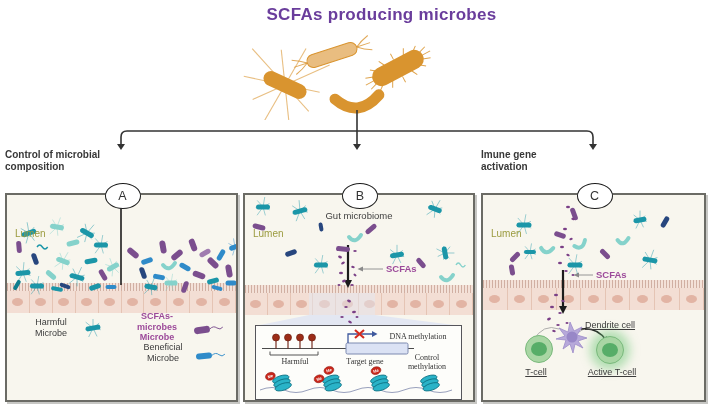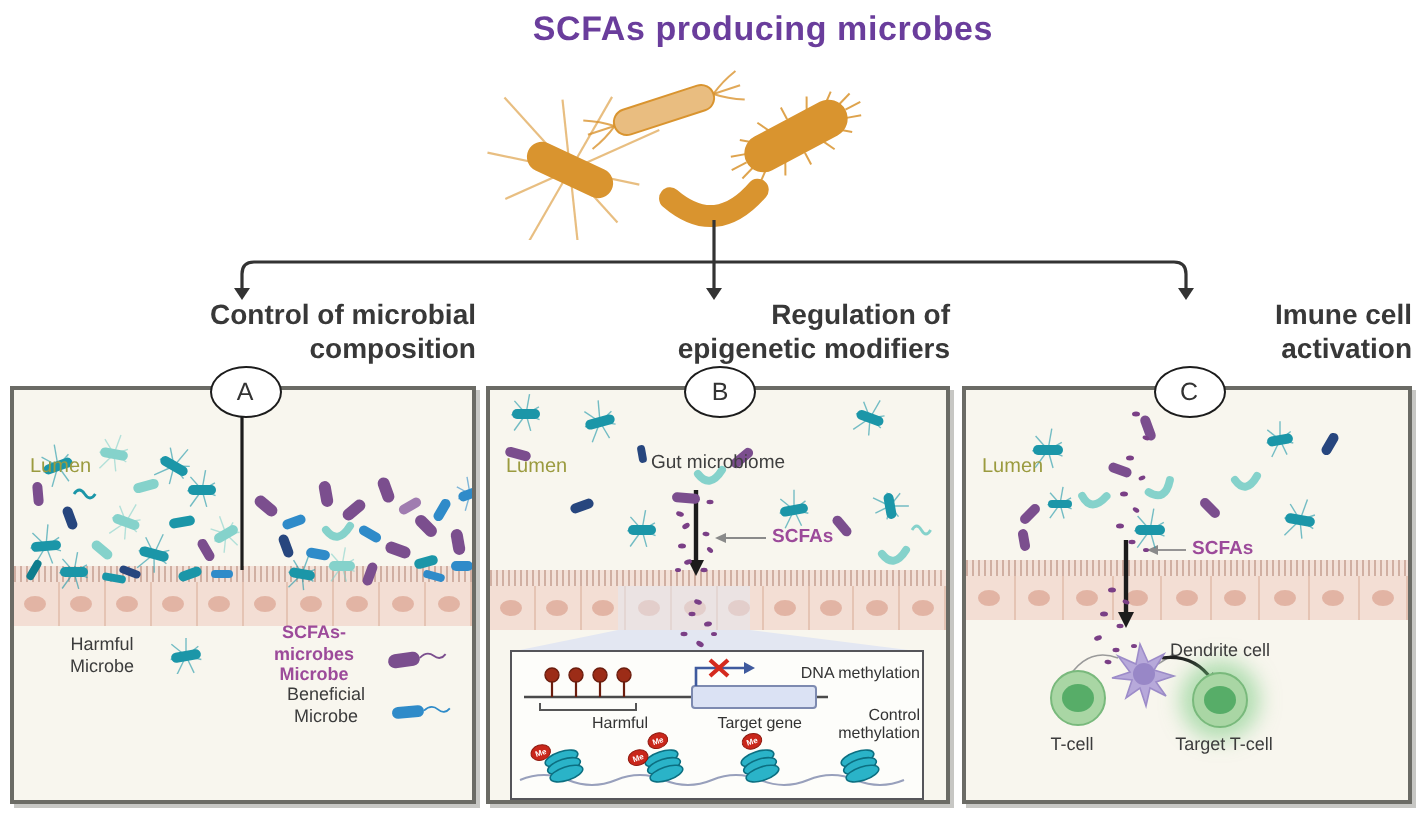--- a/index.html
+++ b/index.html
@@ -1,51 +1,51 @@
 <!DOCTYPE html>
 <html style="--title: #6a3d9c; --heading: #383838; --lumen: #9b9b3f; --scfa: #9c4a9a; --panel-bg: #f8f6ee; --cell: #f3ded4; --nucleus: #e2b4a4; --tcell-fill: #a9d6a4; --tcell-nucleus: #57ad68;"><head>
 <meta charset="utf-8">
 <style>
   html,body{margin:0;padding:0;background:#fff;}
   #stage{position:relative;width:709px;height:410px;background:#fff;overflow:hidden;
          font-family:"Liberation Sans",sans-serif;}
   .abs{position:absolute;}
   #title{left:0;top:5px;width:709px;text-align:center;font-size:17px;font-weight:bold;
          color:var(--title);letter-spacing:.3px;padding-left:27px;}
-  .heading{top:149px;text-align:right;font-size:14px;font-weight:bold;color:var(--heading);
+  .heading{top:149px;text-align:left;font-size:10px;font-weight:bold;color:var(--heading);
            line-height:1.2;white-space:pre-line;}
   #h-a{left:5px;width:233px;} #h-b{left:243px;width:232px;} #h-c{left:481px;width:225px;}
   .panel{position:absolute;top:193px;height:209px;background:var(--panel-bg);
          border:2px solid #6b6b65;box-sizing:border-box;box-shadow:2px 2px 0 rgba(130,130,125,.45);}
   #panel-a{left:5px;width:233px;} #panel-b{left:243px;width:232px;} #panel-c{left:481px;width:225px;}
   .badge{position:absolute;top:-12px;left:50%;margin-left:-17px;width:34px;height:24px;
          border:1.6px solid #1c1c1c;border-radius:50%;background:#fff;z-index:6;
          display:flex;align-items:center;justify-content:center;font-size:12.5px;color:#333;}
   .lumen{position:absolute;left:8px;top:5px;font-size:10px;color:var(--lumen);z-index:5;margin-top:28px;}
   .brush{position:absolute;left:0;right:0;height:8px;z-index:1;
     background:repeating-linear-gradient(90deg,rgba(176,117,100,.55) 0 1px,rgba(243,224,215,.95) 1px 3px);}
   .cellband{position:absolute;left:0;right:0;height:22px;display:flex;z-index:1;}
   .cell{flex:1;background:var(--cell);border-right:1px solid #e5c4b4;
         display:flex;align-items:center;justify-content:center;}
   .cell i{display:block;width:11px;height:8px;border-radius:50%;background:var(--nucleus);}
   .overlay{position:absolute;left:0;top:0;z-index:3;}
   .lbl{position:absolute;z-index:5;line-height:1.18;white-space:pre-line;}
-  .gut{font-size:9.5px;color:#3f3f3f;text-align:center;margin-top:16px;}
+  .gut{font-size:9.5px;color:#3f3f3f;text-align:center;}
   .scfa{font-size:9.5px;font-weight:bold;color:var(--scfa);}
   .leg{font-size:9px;color:#3c3c3c;text-align:center;}
   .leg.purple{color:var(--scfa);font-weight:bold;}
   .inset{position:absolute;left:10px;top:130px;width:207px;height:75px;z-index:4;
          background:#fdfdfa;border:1.5px solid #55555a;box-sizing:border-box;}
-  .inset .lbl{color:#333;font-size:8px;text-align:right;}
+  .inset .lbl{color:#333;font-size:8px;text-align:center;font-family:Liberation Serif, serif;}
   .cellC{position:absolute;width:28px;height:28px;border-radius:50%;z-index:4;
          background:var(--tcell-fill);border:1.5px solid #79b97c;box-sizing:border-box;
          display:flex;align-items:center;justify-content:center;}
   .cellC i{display:block;width:16px;height:14px;border-radius:50%;background:var(--tcell-nucleus);}
   .glow{box-shadow:0 0 10px 6px rgba(110,200,120,.5);}
-  .small{font-size:9px;color:#3c3c3c;text-align:center;}
+  .small{font-size:9px;color:#3c3c3c;text-align:center;text-decoration:underline;}
 </style>
 </head>
 <body>
 
 <div id="stage">
 
   <div id="title" class="abs">SCFAs producing microbes</div>
 
   <svg class="abs" style="left:230px;top:30px" width="220" height="90" viewBox="0 0 220 90">
       <g transform="translate(55,55) rotate(25)">
@@ -97,23 +97,21 @@
   <svg class="abs" style="left:0;top:100px" width="709" height="60" viewBox="0 0 709 60">
     <path d="M357,10 L357,44" stroke="#333" stroke-width="1.6" fill="none"></path>
     <path d="M121,44 V37 Q121,31 127,31 H587 Q593,31 593,37 V44" stroke="#333" stroke-width="1.6" fill="none"></path>
     <polygon points="117,44 125,44 121,50" fill="#333"></polygon>
     <polygon points="353,44 361,44 357,50" fill="#333"></polygon>
     <polygon points="589,44 597,44 593,50" fill="#333"></polygon>
   </svg>
 
   <div id="h-a" class="abs heading">Control of microbial
 composition</div>
-  <div id="h-b" class="abs heading">Regulation of
-epigenetic modifiers</div>
-  <div id="h-c" class="abs heading">Imune cell
+  <div id="h-c" class="abs heading">Imune gene
 activation</div>
 
   <div id="panel-a" class="panel">
     <div class="badge">A</div>
     <div class="lumen">Lumen</div>
     <div class="brush" style="top:88px"></div>
     <div class="cellband" style="top:96px">
         <div class="cell">
           <i></i>
         </div>
@@ -803,16 +801,16 @@
       </svg>
     <div class="lbl small" style="left:102px;top:125px;width:66px;text-align:left">Dendrite cell</div>
     <div class="lbl scfa" style="left:113px;top:74px">SCFAs</div>
     <div class="cellC" style="left:42px;top:140px">
         <i></i>
       </div>
     <div class="cellC glow" style="left:113px;top:141px">
         <i></i>
       </div>
     <div class="lbl small" style="left:28px;top:172px;width:50px">T-cell</div>
-    <div class="lbl small" style="left:96px;top:172px;width:66px">Target T-cell</div>
+    <div class="lbl small" style="left:96px;top:172px;width:66px">Active T-cell</div>
   </div>
 
 </div>
 
 </body></html>

